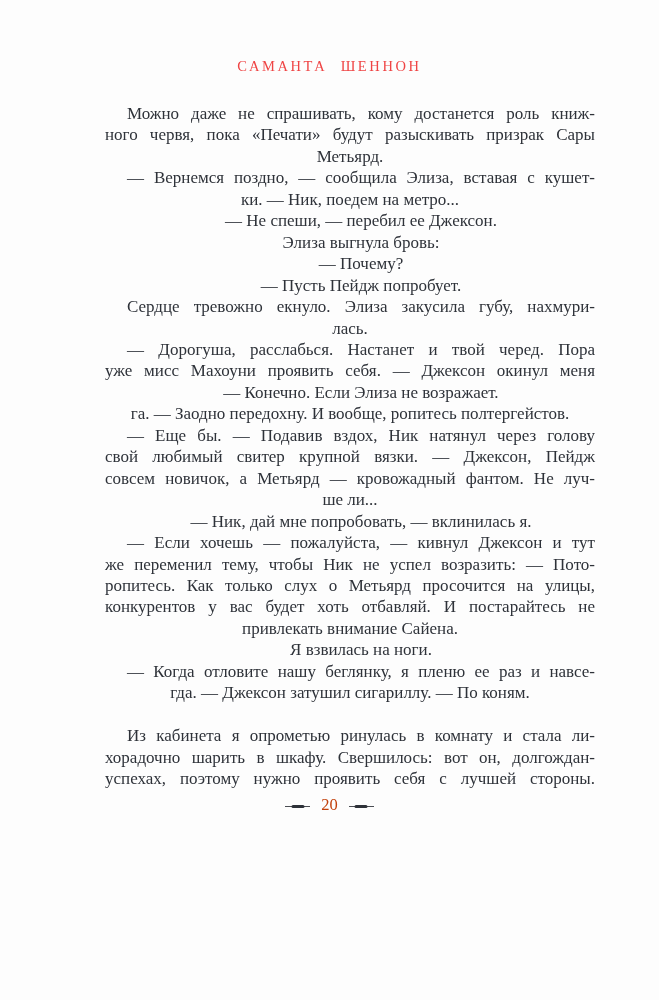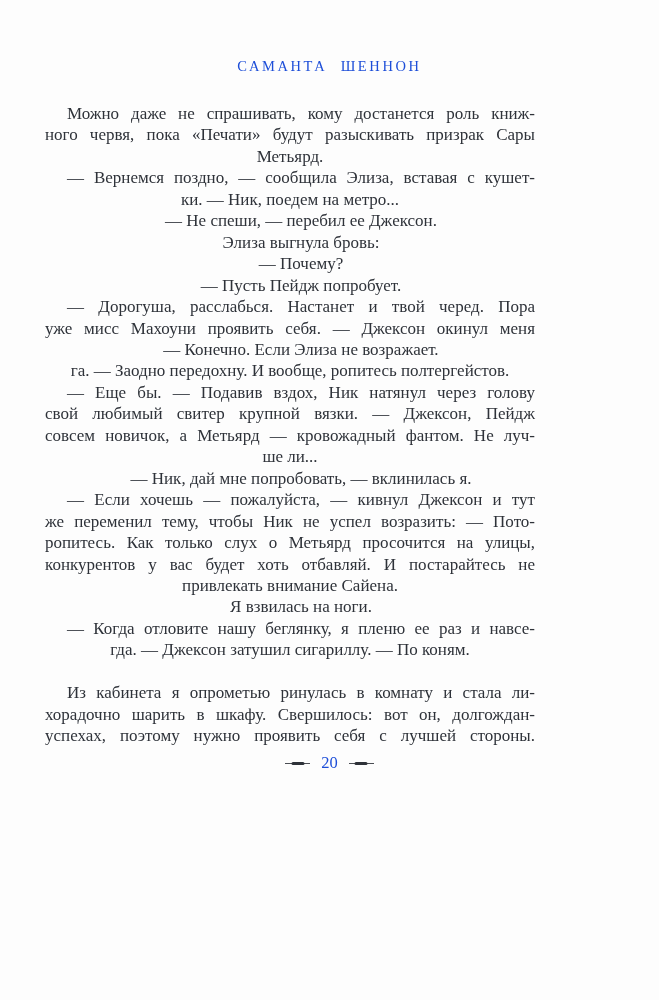--- a/index.html
+++ b/index.html
@@ -16,25 +16,25 @@
     color: #2e3239;
     font-family: "Liberation Serif", "DejaVu Serif", serif;
   }
   .running-head {
     margin-top: 58px;
     text-align: center;
     font-size: 14.5px;
     line-height: 16px;
     letter-spacing: 2.6px;
     word-spacing: 7px;
-    color: #1d4ed8;
+    color: #ef4444;
   }
   .text-block {
     margin-top: 29px;
-    margin-left: 45px;
+    margin-left: 105px;
     width: 490px;
     font-size: 17px;
     line-height: 21.45px;
   }
   .para {
     margin: 0;
   }
   .para.section-break {
     margin-top: 21.45px;
   }
@@ -53,21 +53,21 @@
   .footer {
     margin-top: 7px;
     display: flex;
     justify-content: center;
     align-items: center;
     gap: 11px;
   }
   .page-number {
     font-size: 16.5px;
     line-height: 18px;
-    color: #1d4ed8;
+    color: #c2410c;
   }
   .orn {
     position: relative;
     display: inline-block;
     width: 25px;
     height: 17px;
   }
   .orn::before {
     content: "";
     position: absolute;
@@ -111,20 +111,24 @@
       <div class="para">
         <div class="line first">Элиза выгнула бровь:</div>
       </div>
       <div class="para">
         <div class="line first">— Почему?</div>
       </div>
       <div class="para">
         <div class="line first">— Пусть Пейдж попробует.</div>
       </div>
       <div class="para">
+        <div class="line first just">Сердце тревожно екнуло. Элиза закусила губу, нахмури-</div>
+        <div class="line">лась.</div>
+      </div>
+      <div class="para">
         <div class="line first just">— Дорогуша, расслабься. Настанет и твой черед. Пора</div>
         <div class="line just">уже мисс Махоуни проявить себя. — Джексон окинул меня</div>
       </div>
       <div class="para">
         <div class="line first">— Конечно. Если Элиза не возражает.</div>
       </div>
       <div class="para">
         <div class="line">га. — Заодно передохну. И вообще, ропитесь полтергейстов.</div>
       </div>
       <div class="para">

